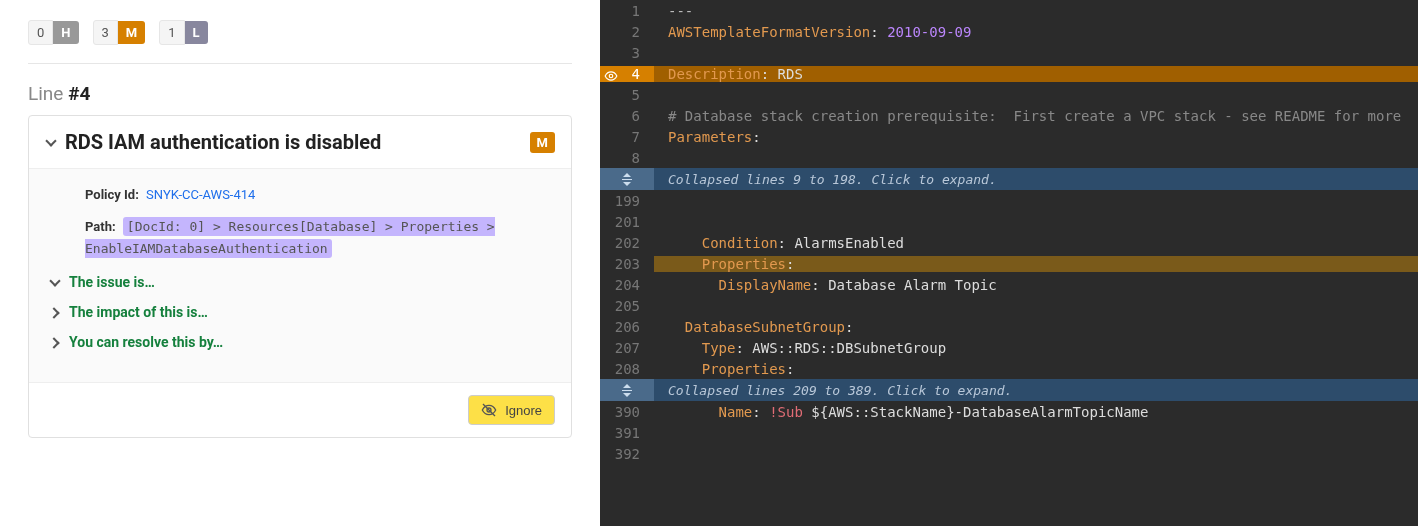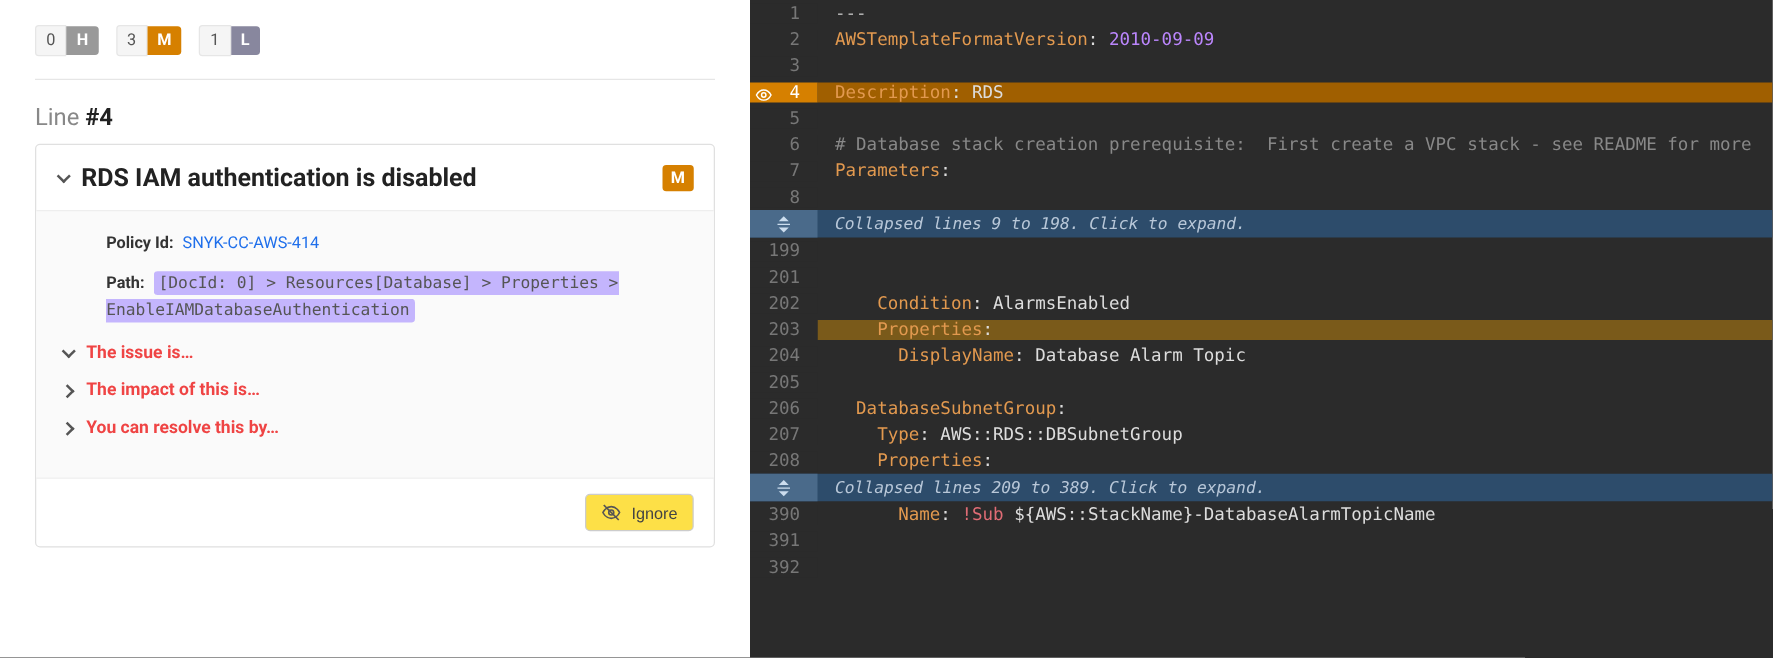--- a/index.html
+++ b/index.html
@@ -123,21 +123,21 @@
     }
     .sub-section {
       margin: 14px 0;
     }
     .sub-header {
       display: flex;
       align-items: center;
       gap: 10px;
       font-weight: 700;
       font-size: 14px;
-      color: #ef4444;
+      color: #15803d;
       cursor: pointer;
     }
     .sub-body {
       margin: 6px 0 0 22px;
       font-size: 13px;
       color: #444;
       line-height: 1.4;
     }
     .issue-footer {
       border-top: 1px solid #eee;

